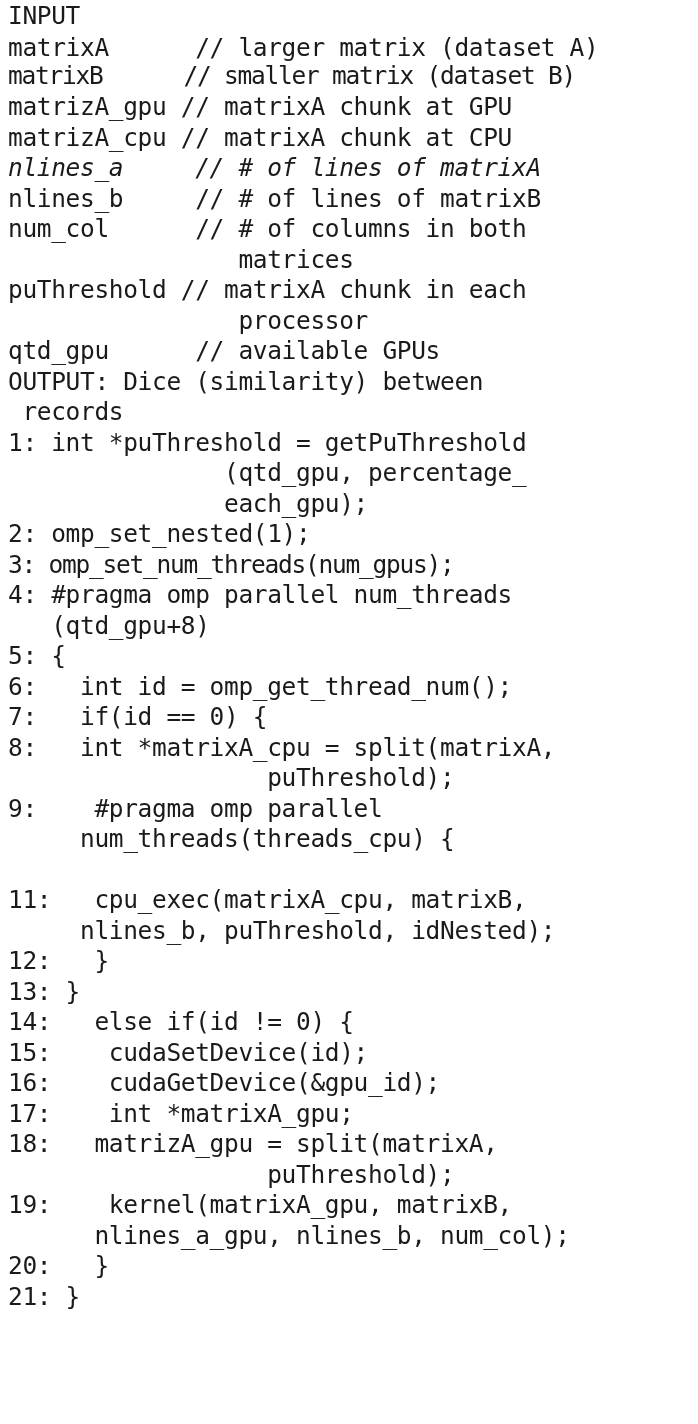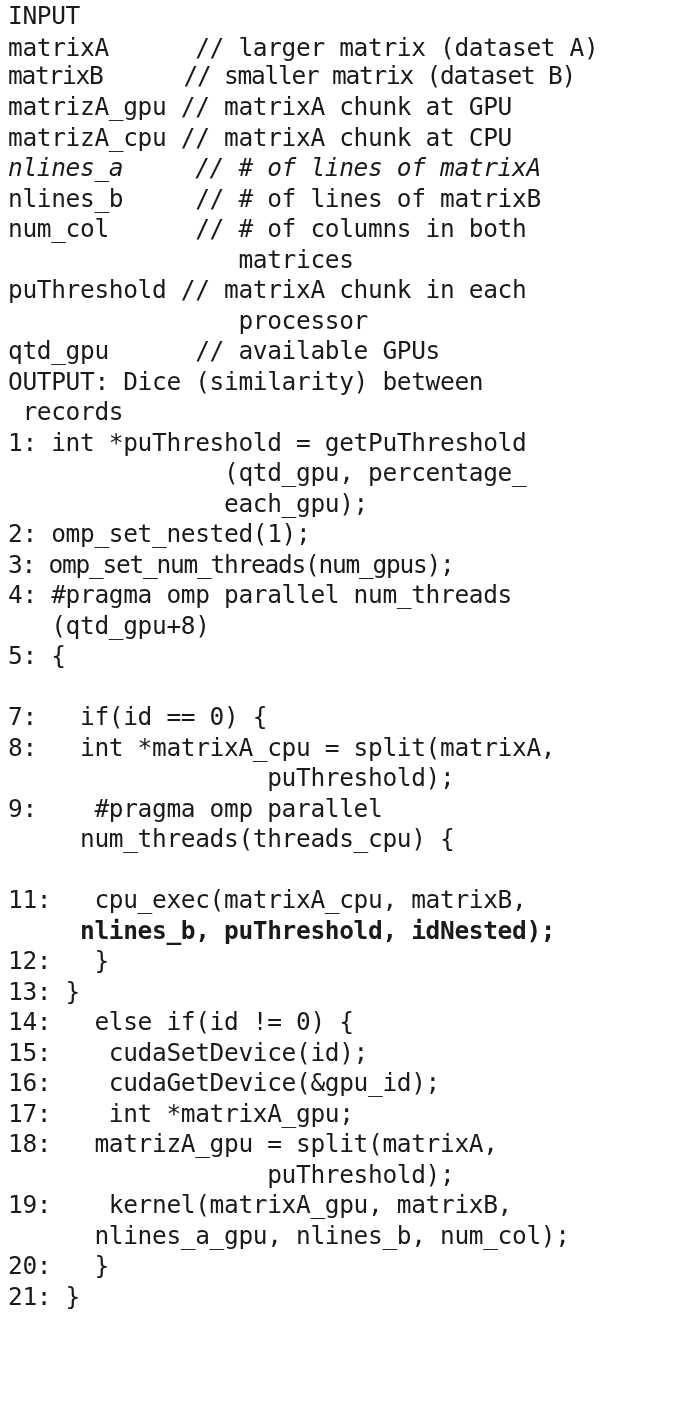--- a/index.html
+++ b/index.html
@@ -58,27 +58,28 @@
     <div class="code-line" style="top: 367px;">OUTPUT: Dice (similarity) between</div>
     <div class="code-line" style="top: 397px;"> records</div>
     <div class="code-line" style="top: 428px;">1: int *puThreshold = getPuThreshold</div>
     <div class="code-line" style="top: 458px;">               (qtd_gpu, percentage_</div>
     <div class="code-line" style="top: 489px;">               each_gpu);</div>
     <div class="code-line" style="top: 519px;">2: omp_set_nested(1);</div>
     <div class="code-line condensed" style="top: 550px;">3: omp_set_num_threads(num_gpus);</div>
     <div class="code-line" style="top: 580px;">4: #pragma omp parallel num_threads</div>
     <div class="code-line" style="top: 611px;">   (qtd_gpu+8)</div>
     <div class="code-line" style="top: 641px;">5: {</div>
+    <div class="code-line" style="top: 672px;">6:   int id = omp_get_thread_num();</div>
     <div class="code-line" style="top: 702px;">7:   if(id == 0) {</div>
     <div class="code-line" style="top: 733px;">8:   int *matrixA_cpu = split(matrixA,</div>
     <div class="code-line" style="top: 763px;">                  puThreshold);</div>
     <div class="code-line" style="top: 794px;">9:    #pragma omp parallel</div>
     <div class="code-line" style="top: 824px;">     num_threads(threads_cpu) {</div>
     <div class="code-line" style="top: 885px;">11:   cpu_exec(matrixA_cpu, matrixB,</div>
-    <div class="code-line" style="top: 916px; font-weight: bold;">     nlines_b, puThreshold, idNested);</div>
+    <div class="code-line" style="top: 916px;">     nlines_b, puThreshold, idNested);</div>
     <div class="code-line" style="top: 946px;">12:   }</div>
     <div class="code-line" style="top: 977px;">13: }</div>
     <div class="code-line" style="top: 1007px;">14:   else if(id != 0) {</div>
     <div class="code-line" style="top: 1038px;">15:    cudaSetDevice(id);</div>
     <div class="code-line" style="top: 1068px;">16:    cudaGetDevice(&amp;gpu_id);</div>
     <div class="code-line" style="top: 1099px;">17:    int *matrixA_gpu;</div>
     <div class="code-line" style="top: 1129px;">18:   matrizA_gpu = split(matrixA,</div>
     <div class="code-line" style="top: 1160px;">                  puThreshold);</div>
     <div class="code-line" style="top: 1190px;">19:    kernel(matrixA_gpu, matrixB,</div>
     <div class="code-line" style="top: 1221px;">      nlines_a_gpu, nlines_b, num_col);</div>

